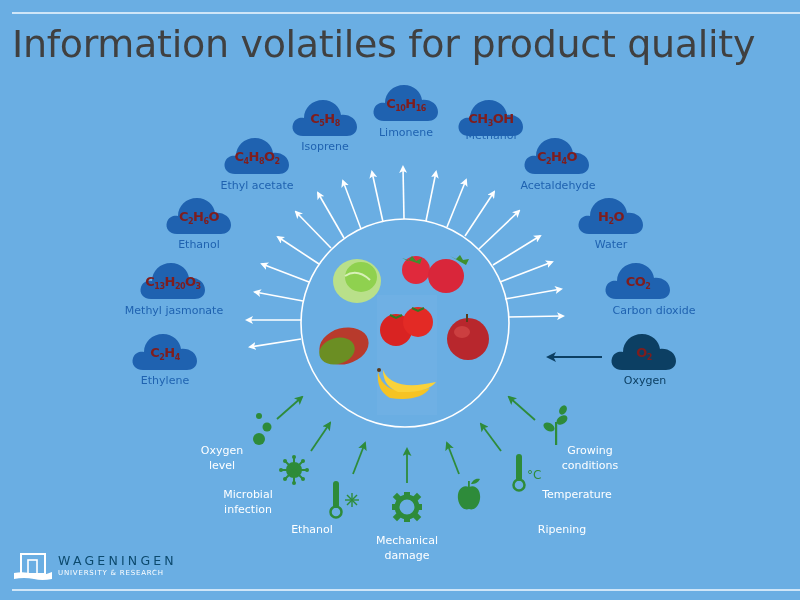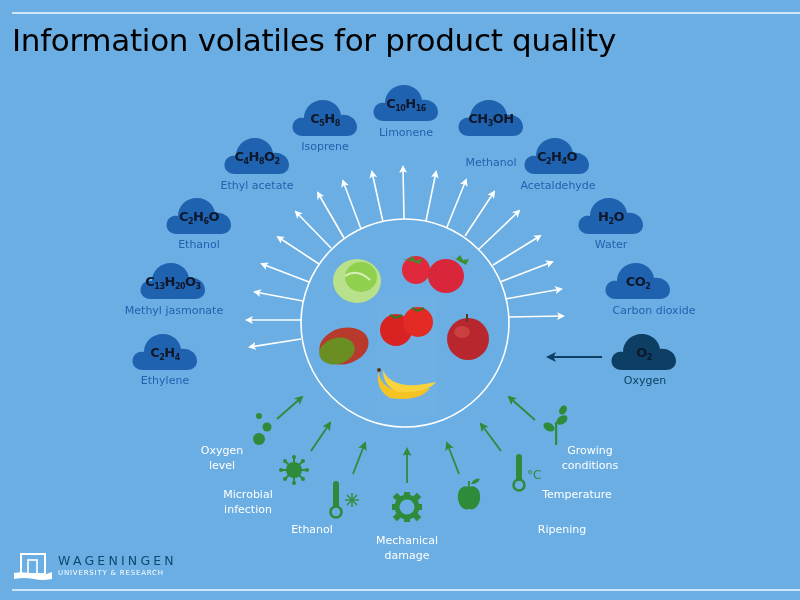--- a/index.html
+++ b/index.html
@@ -1,22 +1,22 @@
 <!DOCTYPE html>
 <html><head>
 <meta charset="utf-8">
 <style>
   html, body { margin:0; padding:0; }
   body { width:800px; height:600px; background:#6aaee3; position:relative; overflow:hidden; font-family:"DejaVu Sans", sans-serif; }
   .rule { position:absolute; left:12px; right:0; height:2px; background:#cfe6f8; }
-  .title { position:absolute; left:12px; top:22px; font-size:31px; color:#000000; font-family:"DejaVu Sans", sans-serif; letter-spacing:-0.3px; white-space:nowrap; }
+  .title { position:absolute; left:12px; top:22px; font-size:38px; color:#404040; font-family:"DejaVu Sans", sans-serif; letter-spacing:-0.3px; white-space:nowrap; }
   svg.diagram { position:absolute; left:0; top:0; }
   .cloud { position:absolute; width:68px; height:40px; }
   .cloud svg { position:absolute; left:0; top:0; }
-  .formula { position:absolute; left:0; right:0; top:15px; text-align:center; color:#0f172a; font-family:"DejaVu Sans", sans-serif; font-size:13px; font-weight:bold; letter-spacing:-0.5px; }
+  .formula { position:absolute; left:0; right:0; top:15px; text-align:center; color:#7f1d1d; font-family:"DejaVu Sans", sans-serif; font-size:13px; font-weight:bold; letter-spacing:-0.5px; }
   .formula sub { font-size:8px; vertical-align:-3px; }
   .cname { position:absolute; text-align:center; font-size:11px; color:#1f62b0; white-space:nowrap; transform:translateX(-50%); }
   .cname.dark { color:#0c3f63; }
   .flabel { position:absolute; font-size:11px; color:#ffffff; text-align:center; line-height:15px; white-space:nowrap; transform:translateX(-50%); }
   .logo { position:absolute; left:14px; top:552px; }
   .logo-name { position:absolute; left:58px; top:553px; font-size:12.5px; color:#0c4a6e; letter-spacing:3.2px; font-family:"DejaVu Sans", sans-serif; }
   .logo-sub { position:absolute; left:58px; top:569px; font-size:7px; color:#fff; letter-spacing:0.8px; font-family:"DejaVu Sans", sans-serif; }
 </style>
 </head>
 <body>
@@ -218,21 +218,21 @@
   <div class="formula">C<sub>10</sub>H<sub>16</sub></div>
 </div>
 <div class="cname" style="left:406px; top:126px;">Limonene</div>
 
 <div class="cloud" style="left:457px; top:96px;">
   <svg width="68" height="42" viewBox="0 0 68 42">
       <path d="M12,40 C4,40 0,34 2,28 C4,22 10,21 13,22 C13,12 21,4 32,4 C42,4 49,11 50,19 C58,18 66,23 66,31 C66,37 61,40 56,40 Z" fill="#1f62b0"></path>
     </svg>
   <div class="formula">CH<sub>3</sub>OH</div>
 </div>
-<div class="cname" style="left:491px; top:156px;">Methanol</div>
+<div class="cname" style="left:491px; top:129px;">Methanol</div>
 
 <div class="cloud" style="left:523px; top:134px;">
   <svg width="68" height="42" viewBox="0 0 68 42">
       <path d="M12,40 C4,40 0,34 2,28 C4,22 10,21 13,22 C13,12 21,4 32,4 C42,4 49,11 50,19 C58,18 66,23 66,31 C66,37 61,40 56,40 Z" fill="#1f62b0"></path>
     </svg>
   <div class="formula">C<sub>2</sub>H<sub>4</sub>O</div>
 </div>
 <div class="cname" style="left:558px; top:179px;">Acetaldehyde</div>
 
 <div class="cloud" style="left:577px; top:194px;">

